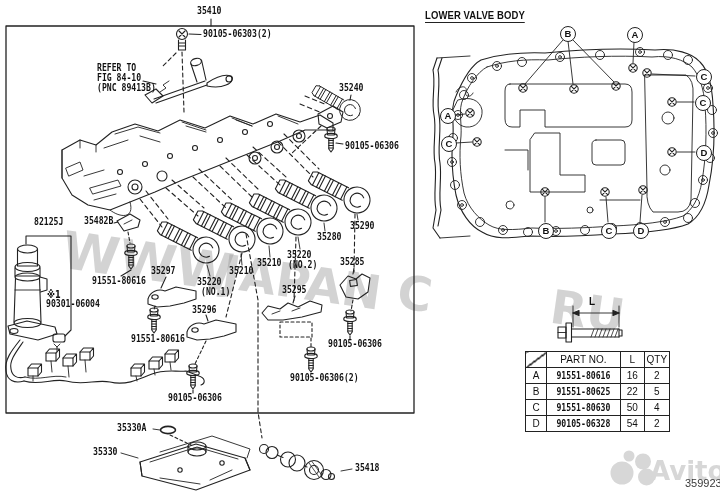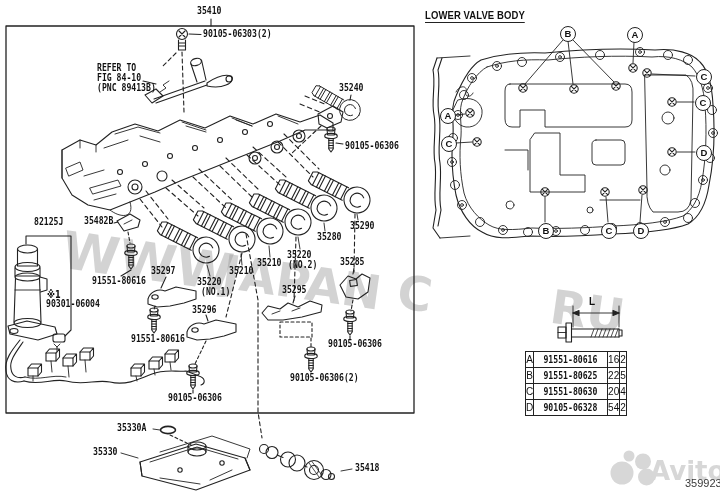--- a/index.html
+++ b/index.html
@@ -443,36 +443,42 @@
   <div class="callout" style="left:440px;top:108px;">A</div>
   <div class="callout" style="left:441px;top:136px;">C</div>
   <div class="callout" style="left:538px;top:223px;">B</div>
   <div class="callout" style="left:601px;top:223px;">C</div>
   <div class="callout" style="left:633px;top:223px;">D</div>
 
   <div id="dim-l">L</div>
 
   <table id="bolt-table">
     <tbody>
+        <tr>
+      <td class="c-ref diag"></td>
+      <td class="c-pn">PART NO.</td>
+      <td class="c-l">L</td>
+      <td class="c-q">QTY</td>
+    </tr>
     <tr>
       <td>A</td>
       <td><span class="pn">91551-80616</span></td>
       <td>16</td>
       <td>2</td>
     </tr>
     <tr>
       <td>B</td>
       <td><span class="pn">91551-80625</span></td>
       <td>22</td>
       <td>5</td>
     </tr>
     <tr>
       <td>C</td>
       <td><span class="pn">91551-80630</span></td>
-      <td>20</td>
+      <td>50</td>
       <td>4</td>
     </tr>
     <tr>
       <td>D</td>
       <td><span class="pn">90105-06328</span></td>
       <td>54</td>
       <td>2</td>
     </tr>
   </tbody>
     </table>

